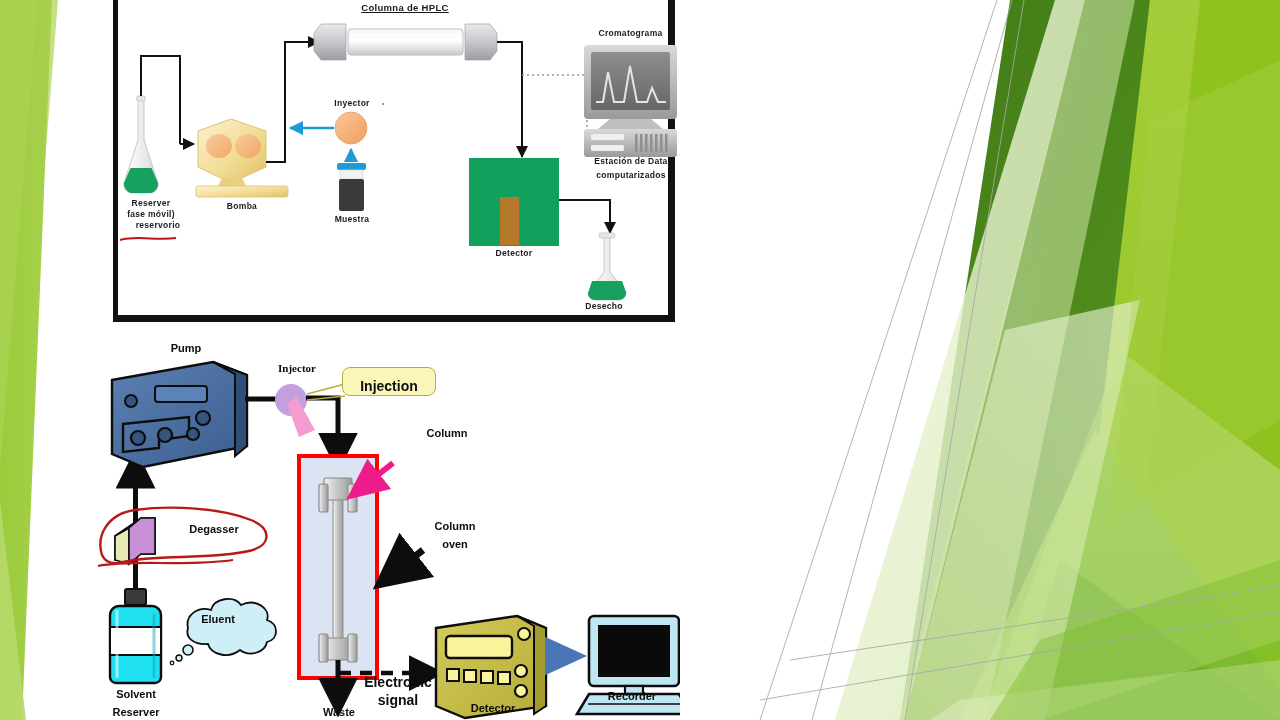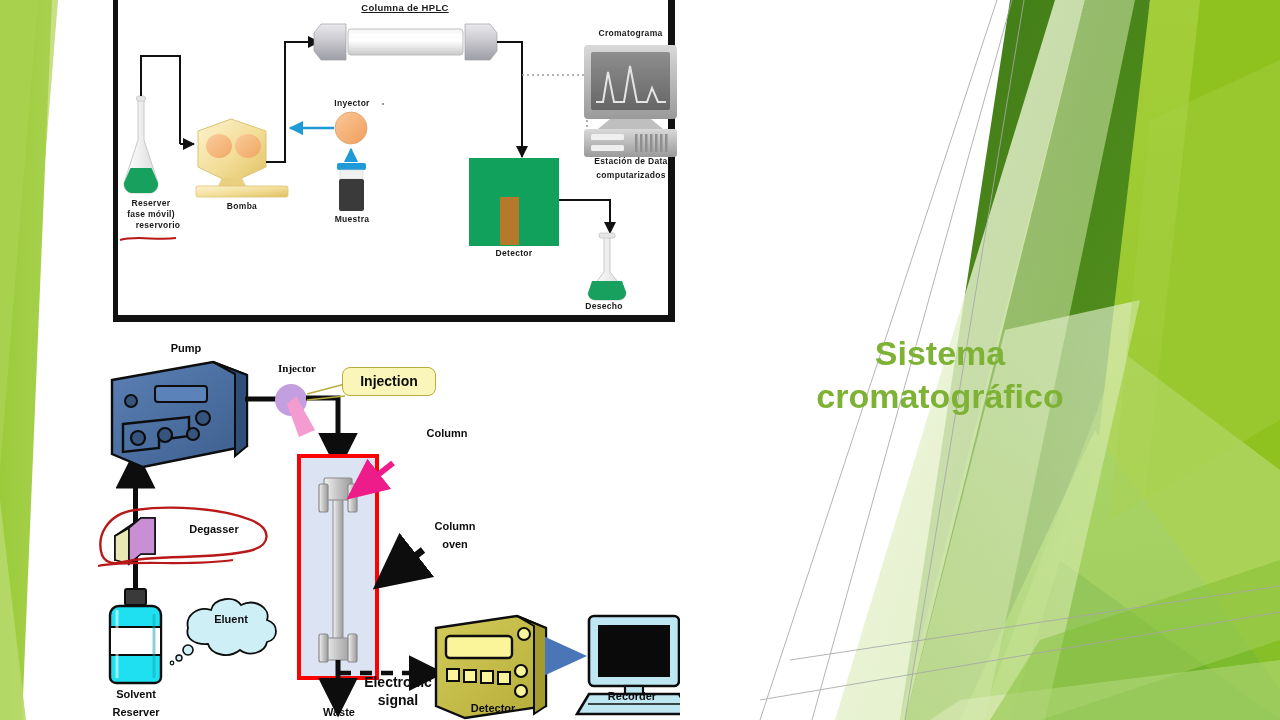--- a/index.html
+++ b/index.html
@@ -163,24 +163,20 @@
 
     <g stroke="#A7A7A7" stroke-width="1" fill="none" opacity="0.85">
       <line x1="997" y1="0" x2="760" y2="720"></line>
       <line x1="1012" y1="0" x2="812" y2="720"></line>
       <line x1="1024" y1="0" x2="905" y2="720"></line>
       <line x1="1280" y1="612" x2="760" y2="700"></line>
       <line x1="1280" y1="586" x2="790" y2="660"></line>
     </g>
   </svg>
 
-  <div id="title-block">
-    <div class="tline">Sistema</div>
-    <div class="tline">cromatográfico</div>
-  </div>
 
   <div id="fig-top">
     <div class="inner">
       <svg viewBox="0 0 562 322" width="562" height="322">
         <defs>
           <linearGradient id="flaskG" x1="0" y1="0" x2="1" y2="0">
             <stop offset="0%" stop-color="#ffffff"></stop>
             <stop offset="40%" stop-color="#f2f2f2"></stop>
             <stop offset="100%" stop-color="#d8d8d8"></stop>
           </linearGradient>
@@ -448,32 +444,32 @@
 
         <line x1="330" y1="212" x2="288" y2="245" stroke="#0d0d0d" stroke-width="7" marker-end="url(#bkfat)"></line>
 
         <path d="M214,56 L252,46" fill="none" stroke="#B9AE3B" stroke-width="1.6"></path>
         <path d="M214,62 L252,58" fill="none" stroke="#B9AE3B" stroke-width="1.6"></path>
       </svg>
 
       
       <div style="position:absolute; left:249px; top:29px; width:92px; height:27px;
                   background:#FAF5B8; border:1.6px solid #B9AE3B; border-radius:8px;
-                  display:flex; align-items:center; justify-content:center;">
+                  display:flex; align-items:flex-end; justify-content:center;">
         <span class="lbl-b sm" style="position:static;">Injection</span>
       </div>
 
       
       <div class="lbl lbl-b" style="left:38px; top:2px; width:110px;">Pump</div>
       <div class="lbl lbl-b" style="left:158px; top:22px; width:92px;font-family:Liberation Serif, serif;">Injector</div>
       <div class="lbl lbl-b" style="left:302px; top:87px; width:104px;">Column</div>
       <div class="lbl lbl-b" style="left:310px; top:180px; width:104px;">Column</div>
       <div class="lbl lbl-b" style="left:310px; top:198px; width:104px;">oven</div>
       <div class="lbl lbl-b" style="left:66px; top:183px; width:110px;">Degasser</div>
-      <div class="lbl lbl-b" style="left:99px; top:273px; width:78px;">Eluent</div>
+      <div class="lbl lbl-b" style="left:86px; top:273px; width:78px;">Eluent</div>
       <div class="lbl lbl-b" style="left:0px; top:348px; width:86px;">Solvent</div>
       <div class="lbl lbl-b" style="left:0px; top:366px; width:86px;text-align:center;">Reserver</div>
       <div class="lbl lbl-b" style="left:205px; top:366px; width:82px;">Waste</div>
       <div class="lbl lbl-b sm" style="left:253px; top:336px; width:104px;">Electronic</div>
       <div class="lbl lbl-b sm" style="left:253px; top:354px; width:104px;">signal</div>
       <div class="lbl lbl-b" style="left:346px; top:362px; width:108px;">Detector</div>
       <div class="lbl lbl-b" style="left:485px; top:350px; width:108px;">Recorder</div>
     </div>
   </div>
 

